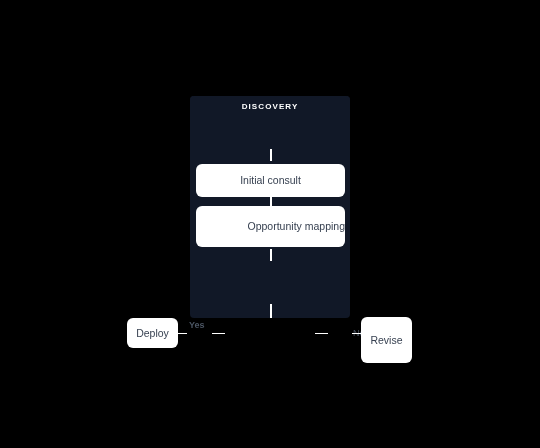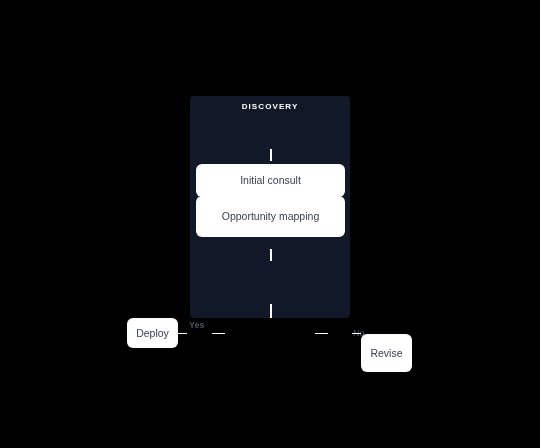--- a/index.html
+++ b/index.html
@@ -69,21 +69,21 @@
   .card-label {
     color: #374151;
     font-size: 10.5px;
     font-family: "Liberation Sans", sans-serif;
     line-height: 1.2;
     text-align: center;
   }
 
   .card-1 { top: 116px; height: 33px; margin-top: 48px; }
   .card-2 { top: 161px; height: 33px; }
-  .card-3 { top: 196px; height: 41px; }
+  .card-3 { top: 206px; height: 41px; justify-content: flex-end; }
   .card-4 { top: 261px; height: 43px; }
 
   
   .vconn {
     position: absolute;
     left: 270px;
     width: 1.5px;
     background: #ffffff;
   }
   .vconn-1 { top: 149px; height: 12px; }
@@ -115,23 +115,23 @@
     height: 30px;
   }
   .node-deploy {
     left: 127px;
     top: 318px;
     width: 51px;
     height: 30px;
   }
   .node-revise {
     left: 361px;
-    top: 334px;
+    top: 317px;
     width: 51px;
-    height: 38px;
+    height: 46px;
   }
 
   
   .hconn {
     position: absolute;
     top: 332.5px;
     height: 1.5px;
     background: #ffffff;
   }
   .hconn-yes-a { left: 178px; width: 9px; }

